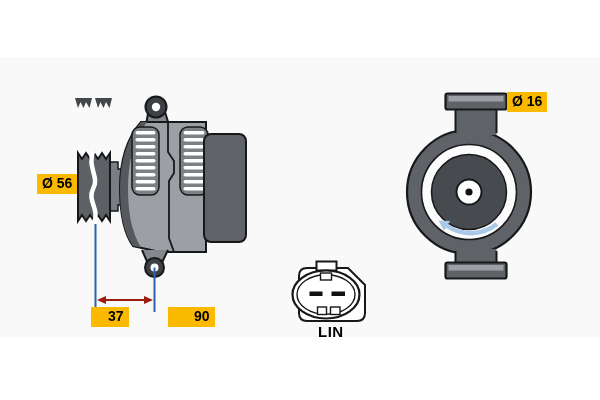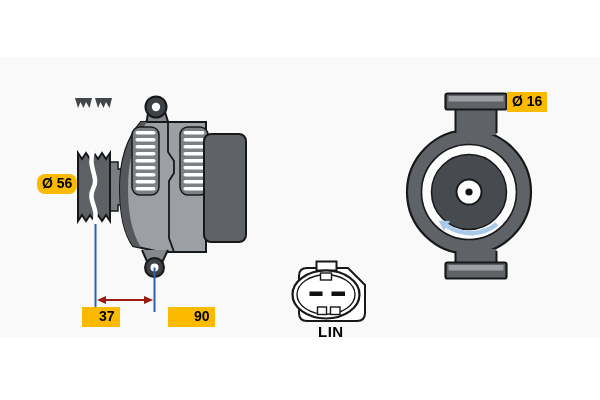--- a/index.html
+++ b/index.html
@@ -136,19 +136,19 @@
       <circle class="f-white ol" stroke-width="1.6" cx="469" cy="192" r="47.5"></circle>
       <circle class="f-disc ol" stroke-width="1.5" cx="469" cy="192" r="37.5"></circle>
       <circle fill="#ffffff" class="ol" stroke-width="2" cx="469" cy="192" r="12.5"></circle>
       <circle fill="#111111" cx="469" cy="192" r="3.6"></circle>
 
       <path class="s-rot" stroke-width="4.5" fill="none" d="M497,224 A42.5,42.5 0 0 1 447,226"></path>
       <polygon class="f-rot" points="438.6,220.6 450.2,221 443.8,231"></polygon>
     </g>
   </svg>
 
-  <div class="lbl yellow" style="left:37px; top:174px;border-radius:8px;">Ø 56</div>
-  <div class="lbl yellow" style="left:82px; top:307px;padding-left:17px;">37</div>
+  <div class="lbl yellow" style="left:37px; top:174px;">Ø 56</div>
+  <div class="lbl yellow" style="left:91px; top:307px;padding-left:17px;">37</div>
   <div class="lbl yellow" style="left:168px; top:307px;padding-left:26px;">90</div>
   <div class="lbl plain" style="left:304px; top:323px;">LIN</div>
   <div class="lbl yellow" style="left:507px; top:92px;">Ø 16</div>
 
 </div>
 
 </body></html>

